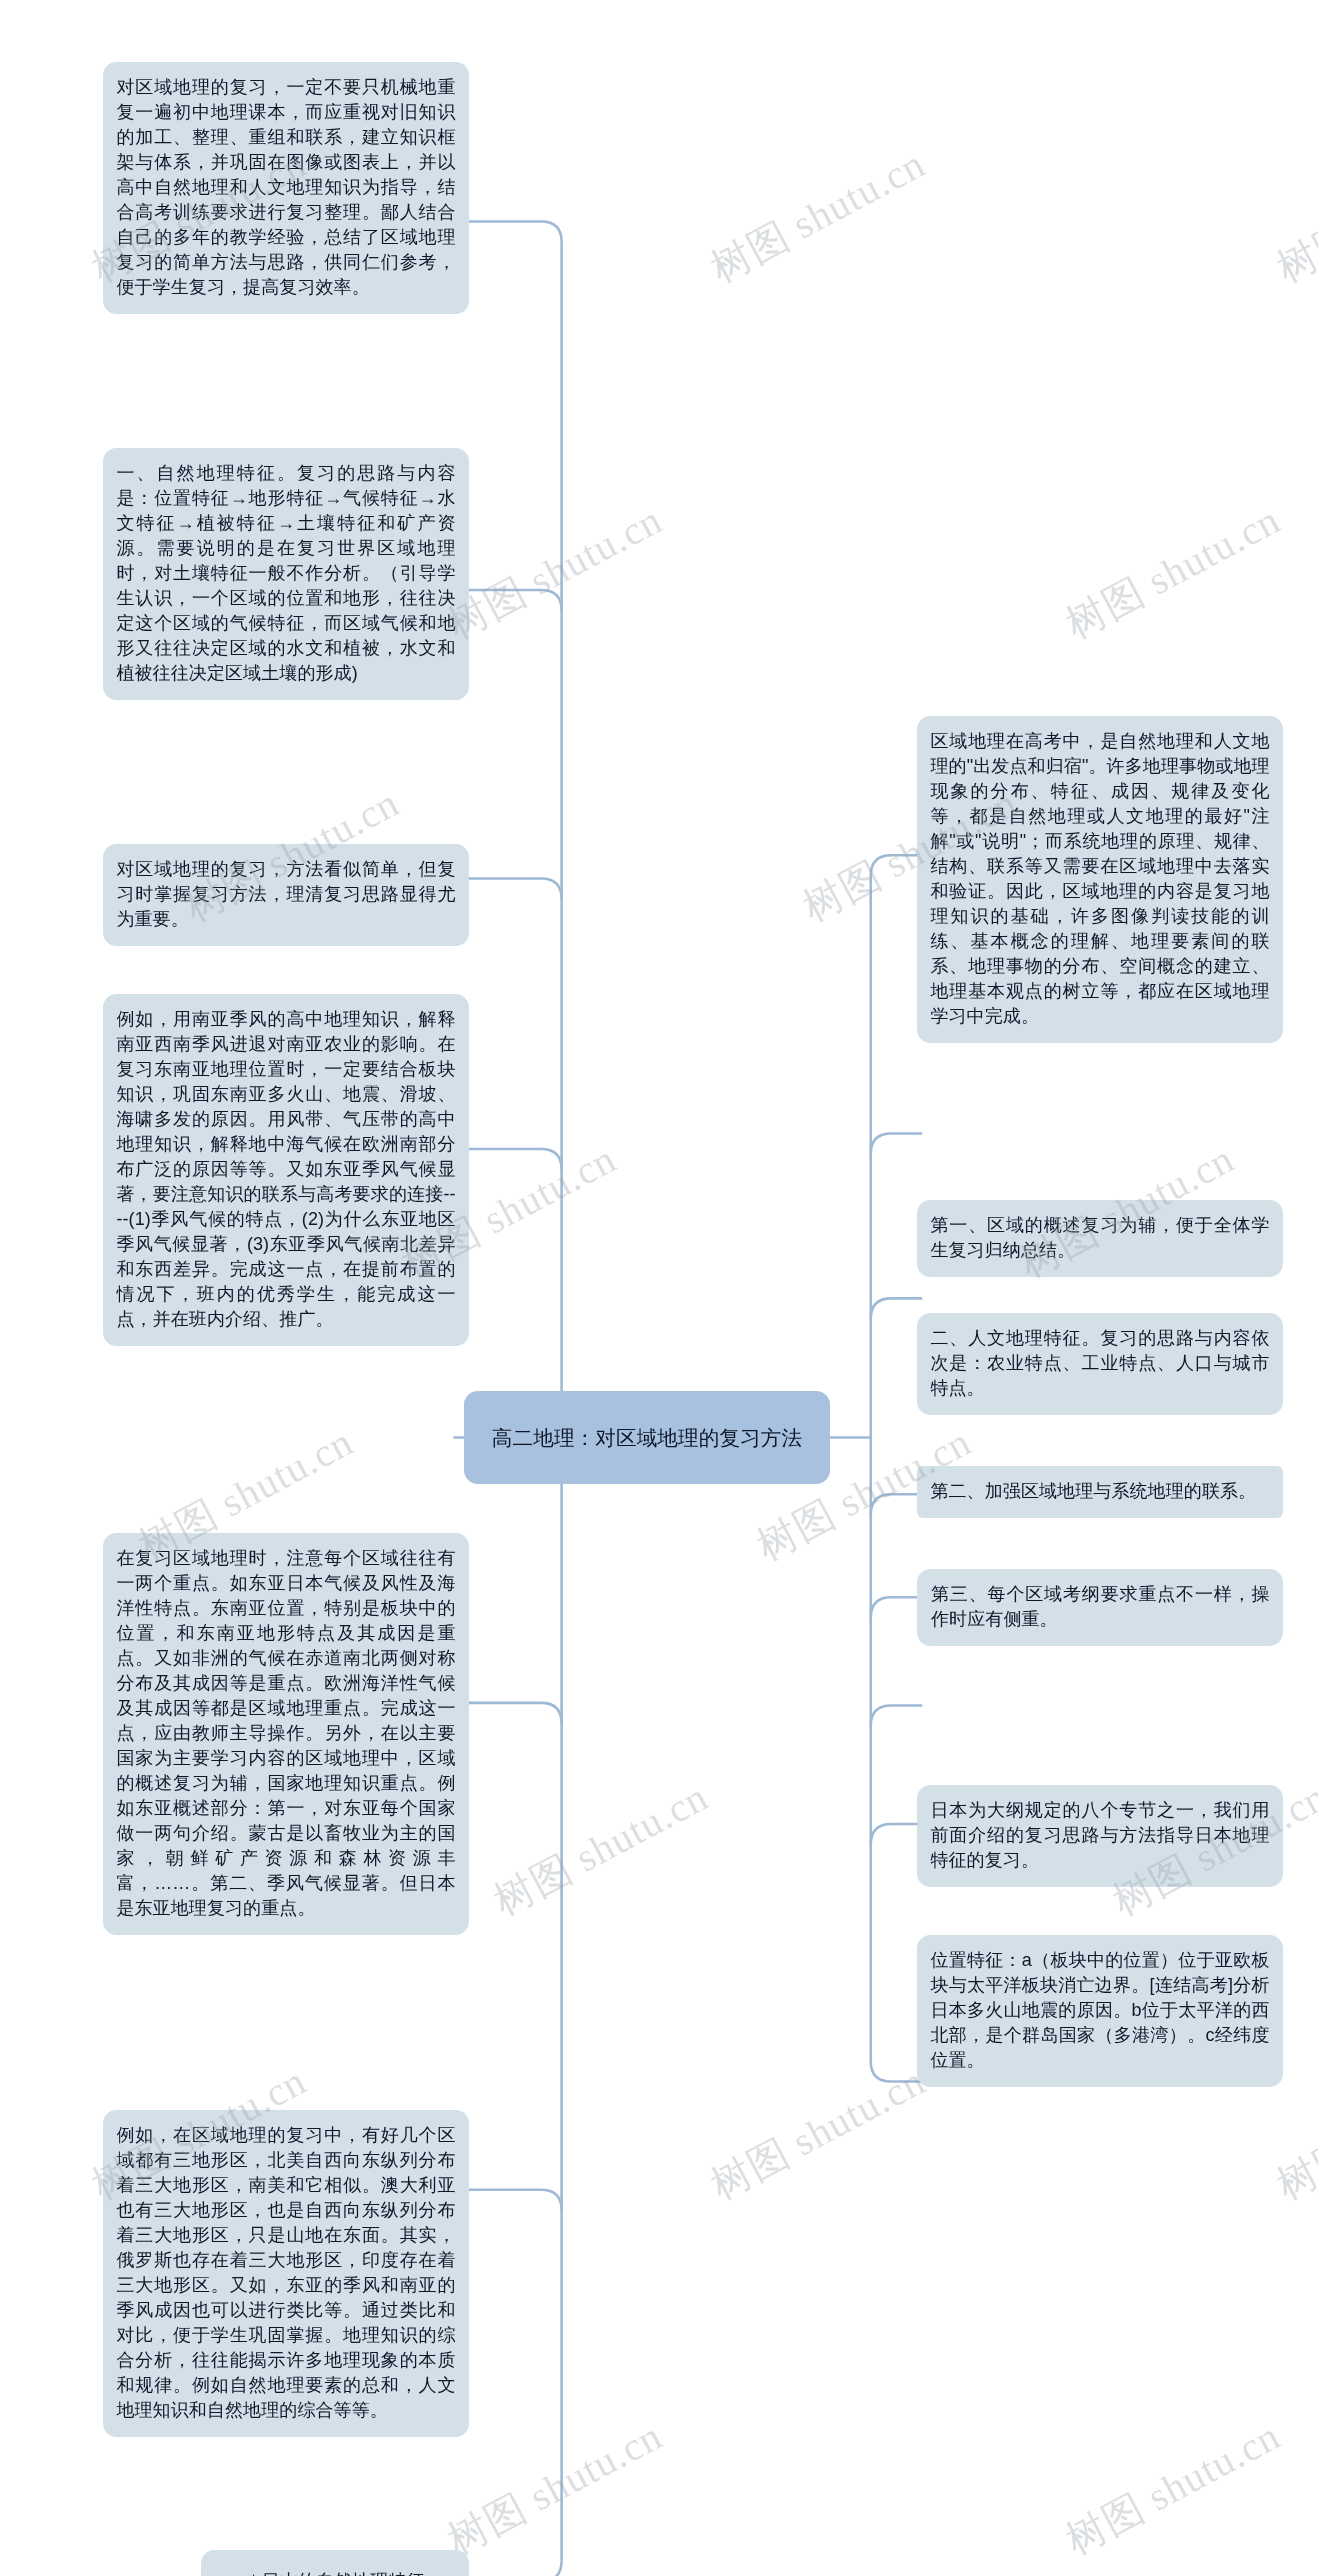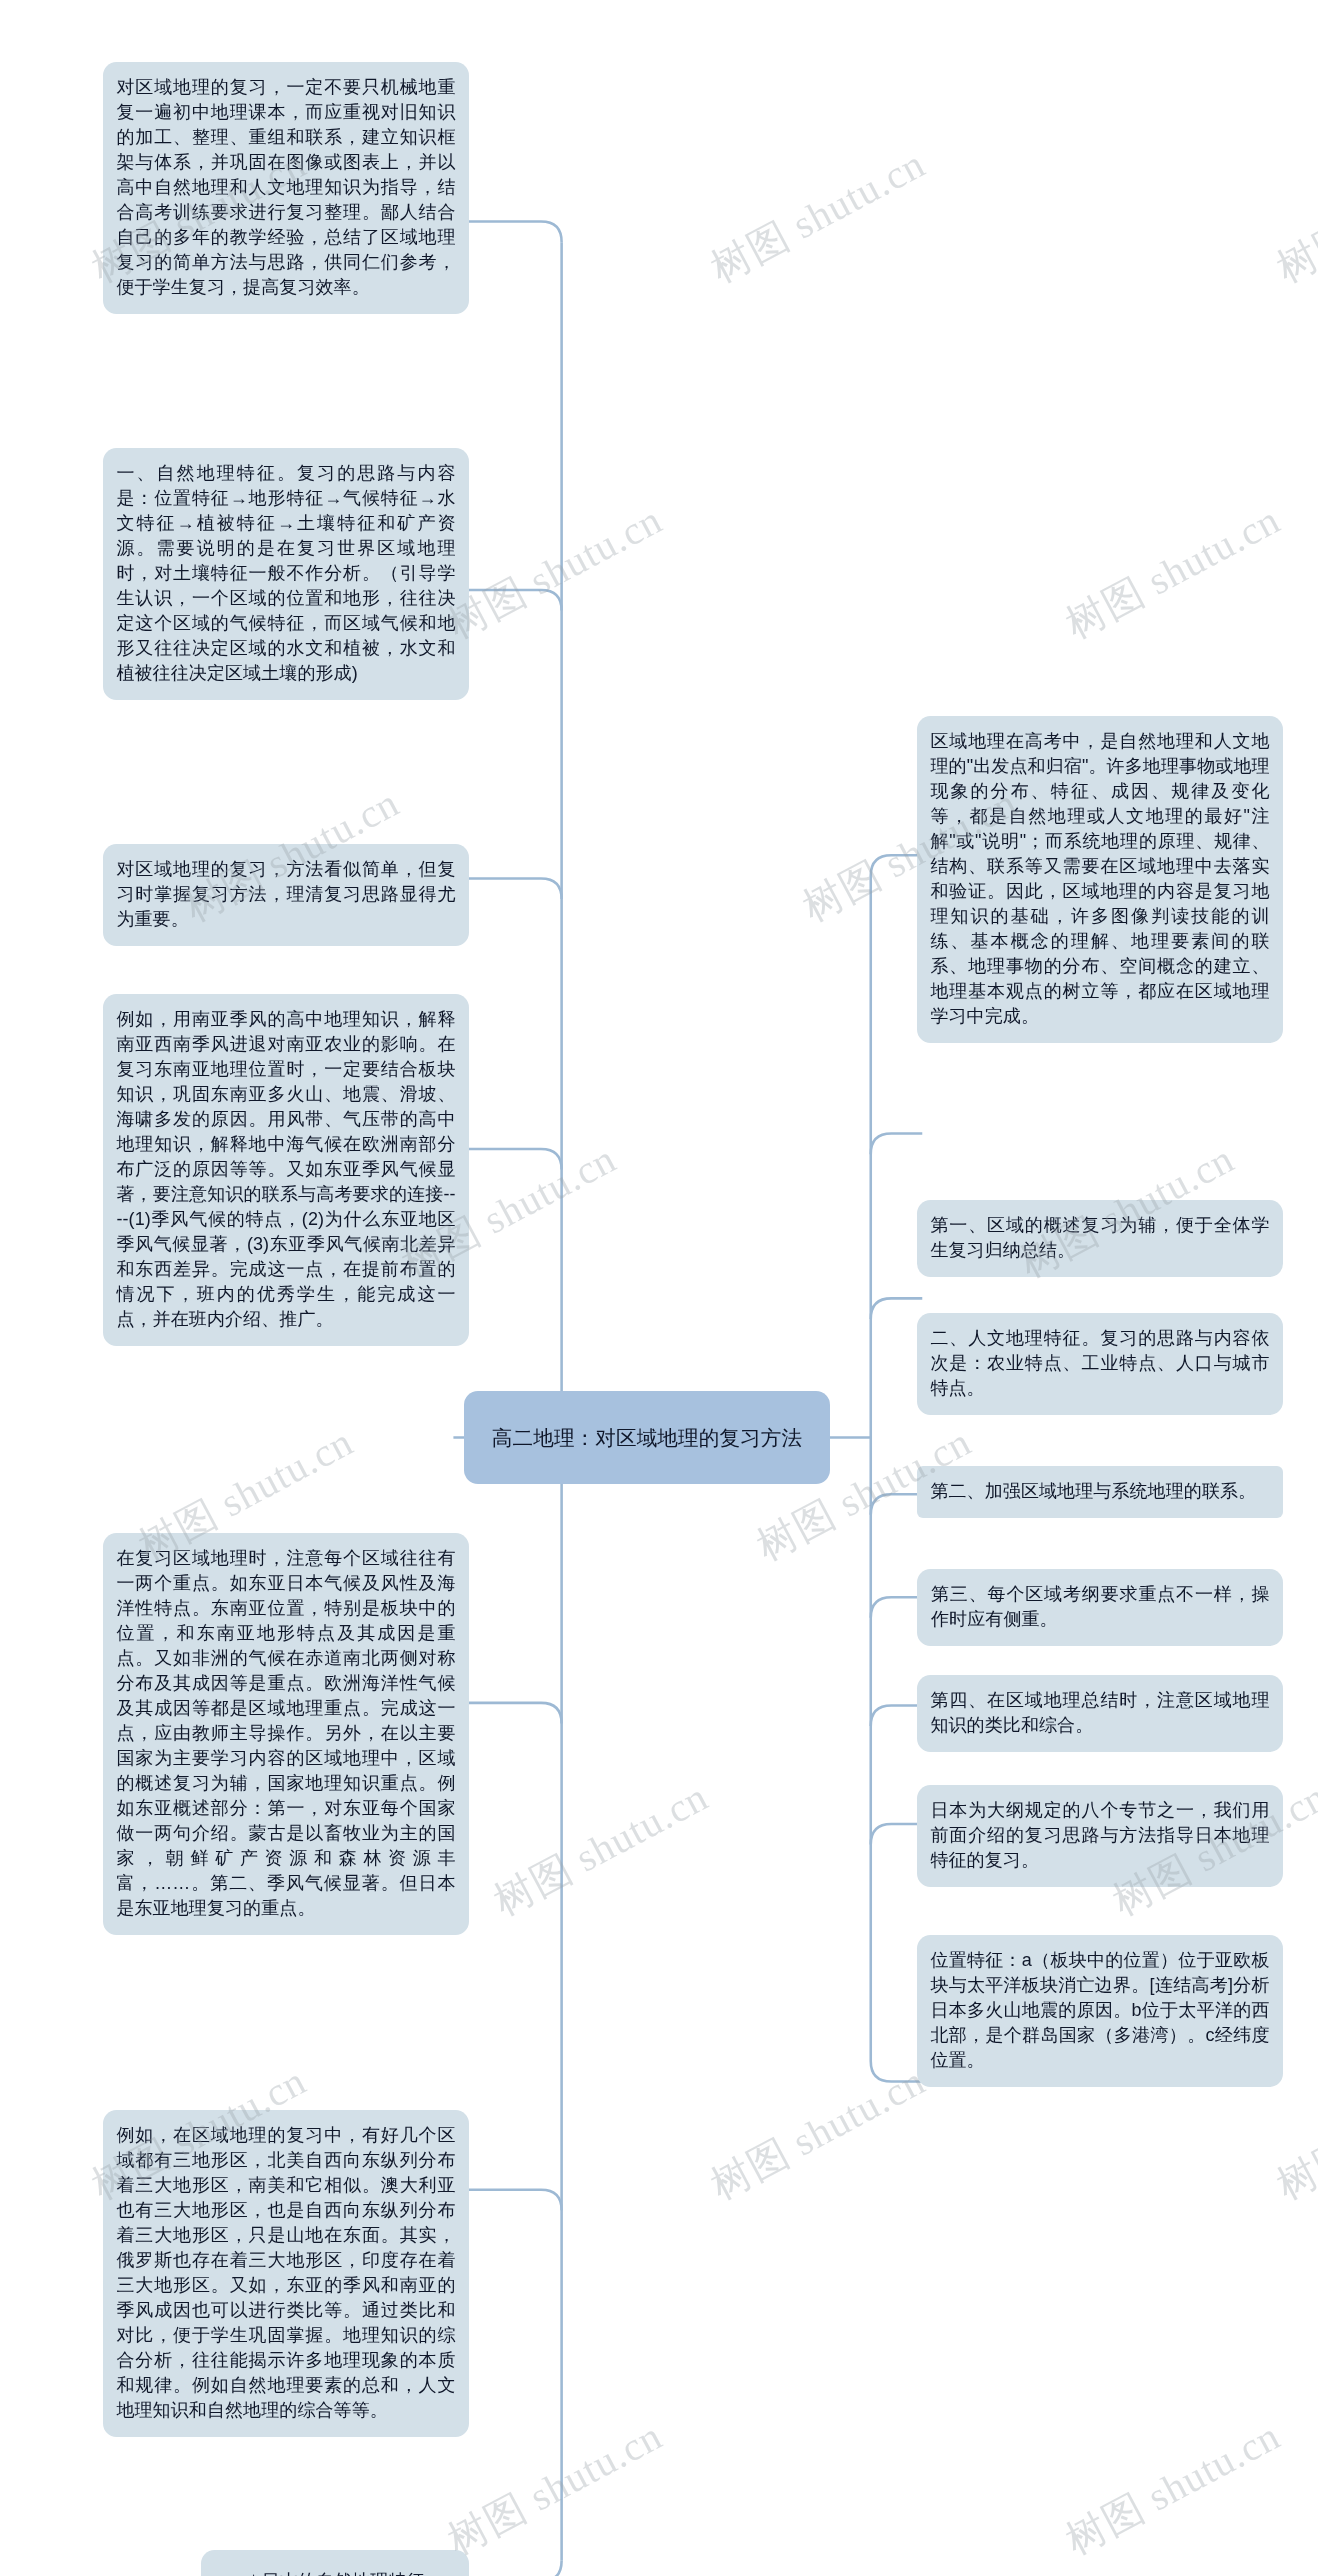--- a/index.html
+++ b/index.html
@@ -99,21 +99,20 @@
   <div class="node" style="left:917px;top:716px;width:366px;">区域地理在高考中，是自然地理和人文地理的"出发点和归宿"。许多地理事物或地理现象的分布、特征、成因、规律及变化等，都是自然地理或人文地理的最好"注解"或"说明"；而系统地理的原理、规律、结构、联系等又需要在区域地理中去落实和验证。因此，区域地理的内容是复习地理知识的基础，许多图像判读技能的训练、基本概念的理解、地理要素间的联系、地理事物的分布、空间概念的建立、地理基本观点的树立等，都应在区域地理学习中完成。</div>
 
   <div class="node" style="left:917px;top:1200px;width:366px;">第一、区域的概述复习为辅，便于全体学生复习归纳总结。</div>
 
   <div class="node" style="left:917px;top:1313px;width:366px;">二、人文地理特征。复习的思路与内容依次是：农业特点、工业特点、人口与城市特点。</div>
 
   <div class="node" style="left:917px;top:1466px;width:366px;border-radius:6px;">第二、加强区域地理与系统地理的联系。</div>
 
   <div class="node" style="left:917px;top:1569px;width:366px;padding-left:14px;">第三、每个区域考纲要求重点不一样，操作时应有侧重。</div>
 
-  <div class="node" style="left:917px;top:1675px;width:366px;">第四、在区域地理总结时，注意区域地理知识的类比和综合。</div>
 
   <div class="node" style="left:917px;top:1785px;width:366px;">日本为大纲规定的八个专节之一，我们用前面介绍的复习思路与方法指导日本地理特征的复习。</div>
 
   <div class="node" style="left:917px;top:1935px;width:366px;">位置特征：a（板块中的位置）位于亚欧板块与太平洋板块消亡边界。[连结高考]分析日本多火山地震的原因。b位于太平洋的西北部，是个群岛国家（多港湾）。c经纬度位置。</div>
 
   <div id="watermarks">
       <div class="wm" style="left: 82px; top: 247px; font-size: 40px; color: rgb(154, 163, 170);">树图 shutu.cn</div>
       <div class="wm" style="left: 701px; top: 247px; font-size: 40px; color: rgb(154, 163, 170);">树图 shutu.cn</div>
       <div class="wm" style="left: 1267px; top: 247px; font-size: 40px; color: rgb(154, 163, 170);">树图 shutu.cn</div>
       <div class="wm" style="left: 438px; top: 603px; font-size: 40px; color: rgb(154, 163, 170);">树图 shutu.cn</div>

